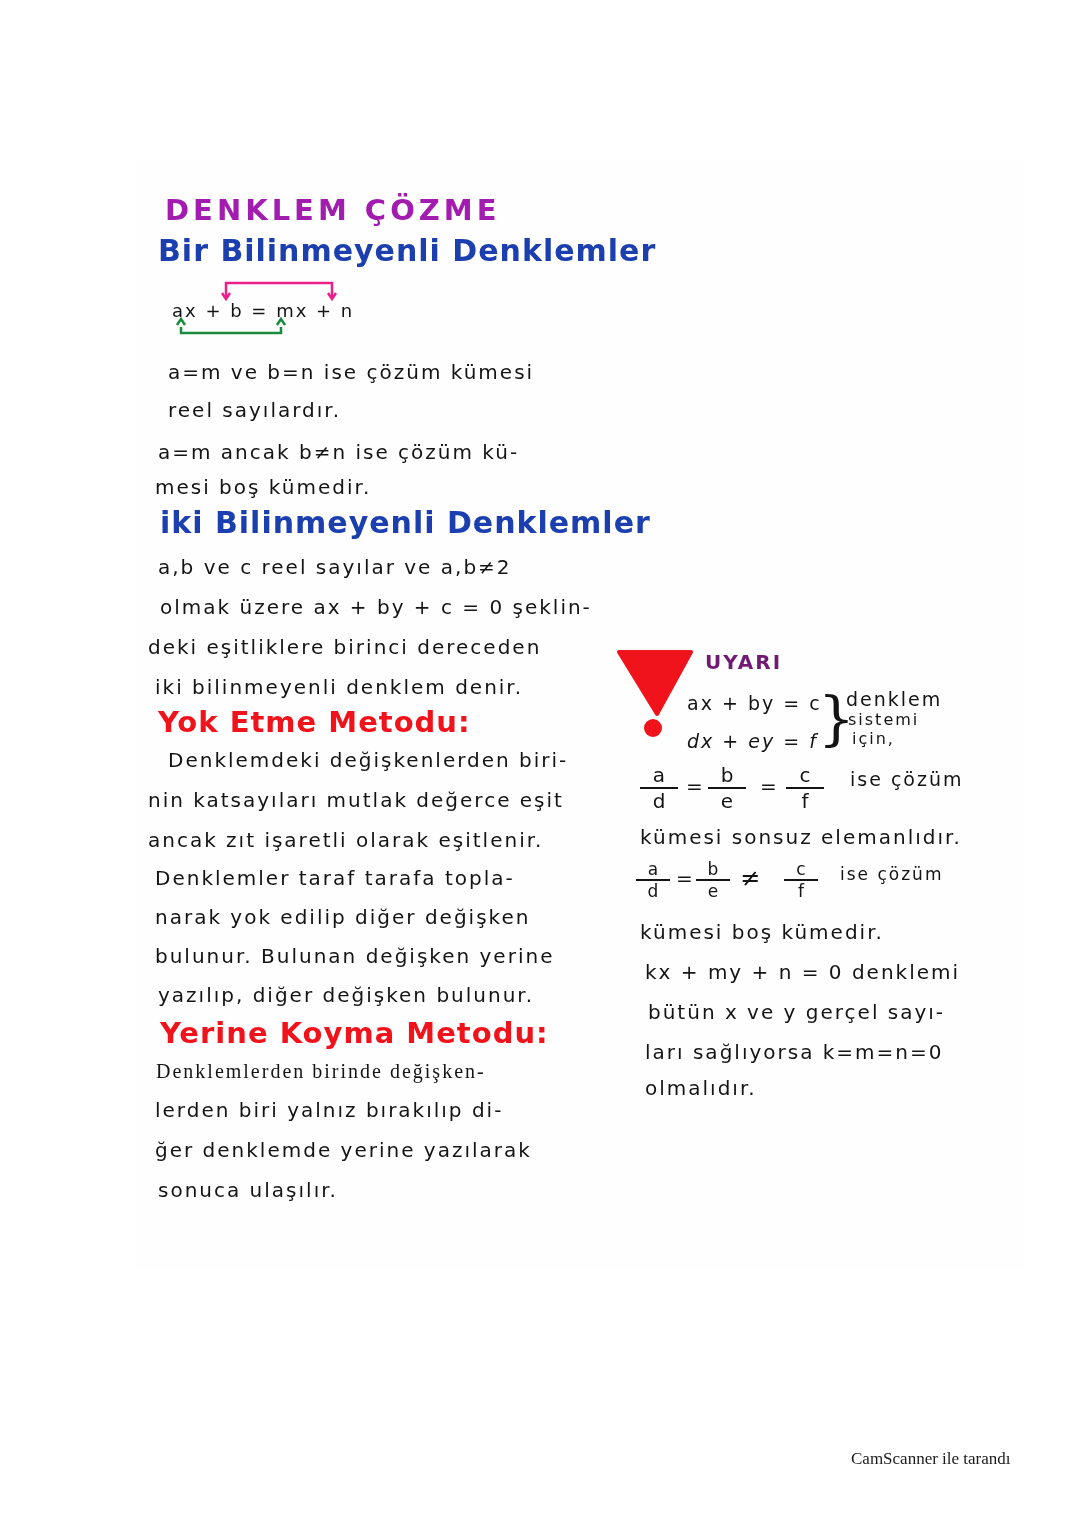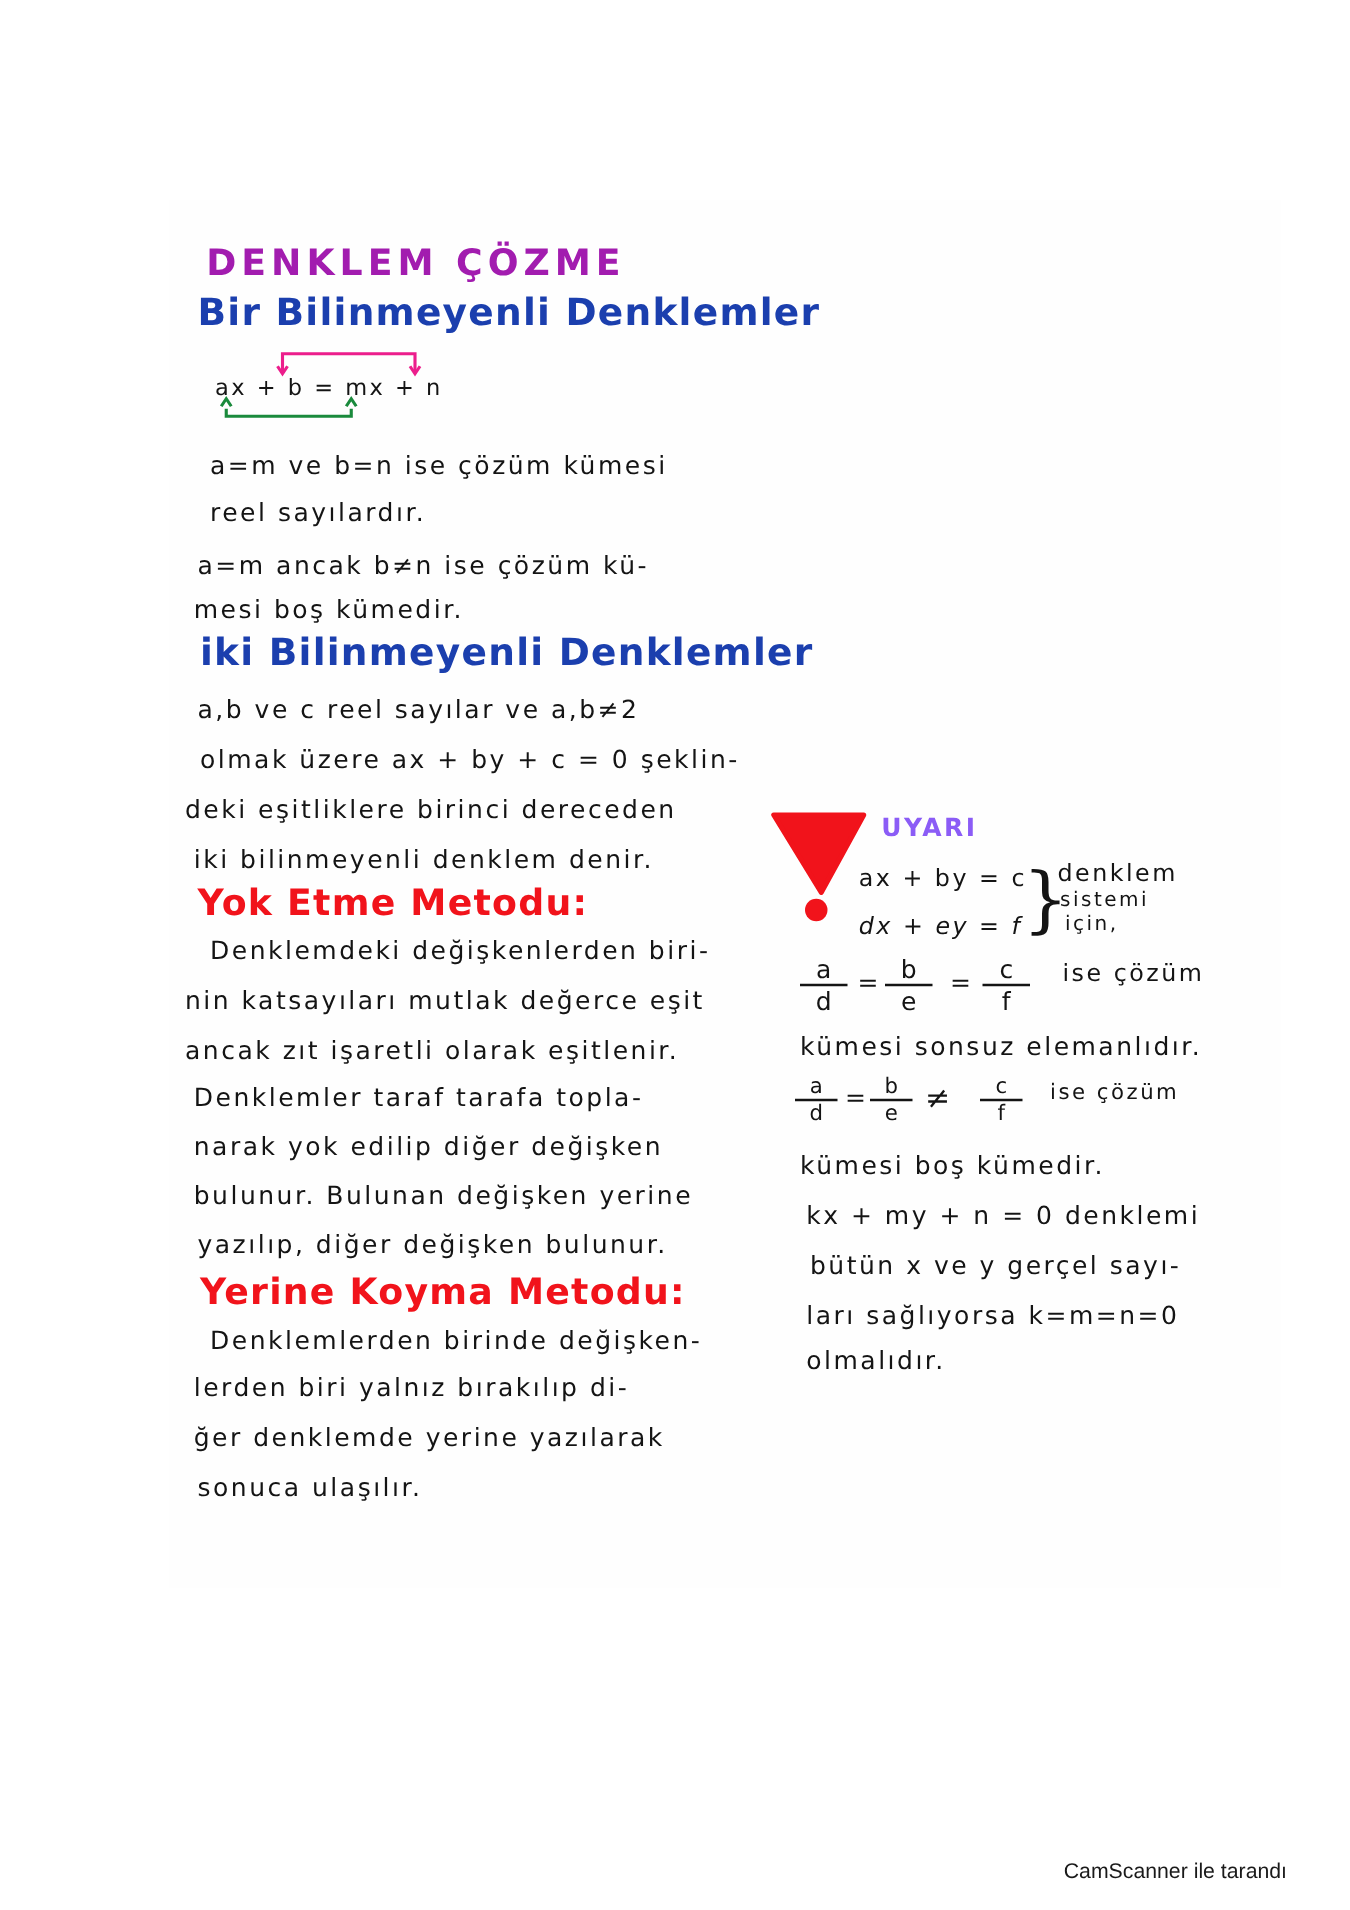--- a/index.html
+++ b/index.html
@@ -25,35 +25,35 @@
       font-size: 29px; font-weight: bold; color: #f1131b; letter-spacing: 1px;
     }
     .body-line { font-size: 20px; color: #141414; letter-spacing: 2px; }
     .eq-line { font-size: 19px; color: #141414; letter-spacing: 2px; }
 
     .arrow-svg { position: absolute; left: 160px; top: 275px; }
 
     .warn-icon { position: absolute; left: 615px; top: 648px; }
     .uyari {
       left: 705px; top: 650px; font-size: 20px; font-weight: bold;
-      color: #8b5cf6; letter-spacing: 2px;
+      color: #701a75; letter-spacing: 2px;
     }
 
     .frac {
       position: absolute; display: inline-flex; flex-direction: column;
       align-items: center; font-size: 20px; line-height: 22px; color: #141414;
     }
     .frac .bar { width: 38px; height: 2px; background: #141414; margin: 1px 0; }
     .op { position: absolute; font-size: 20px; color: #141414; }
 
     .brace { position: absolute; font-size: 52px; color: #141414; line-height: 1; font-family: "DejaVu Serif", serif; }
 
     .footer {
-      position: absolute; left: 851px; top: 1487px; font-size: 17px;
-      color: #1a1a1a; font-family: Liberation Sans, sans-serif;
+      position: absolute; left: 851px; top: 1449px; font-size: 17px;
+      color: #1a1a1a; font-family: Liberation Serif, serif;
     }
   </style>
 </head>
 <body>
 
 <div class="paper"></div>
 
 <div class="hw title-pink">DENKLEM ÇÖZME</div>
 <div class="hw title-blue" style="left:158px; top:233px;">Bir Bilinmeyenli Denklemler</div>
 
@@ -81,21 +81,21 @@
 <div class="hw title-red" style="left:158px; top:705px;">Yok Etme Metodu:</div>
 <div class="hw body-line" style="left:168px; top:748px;">Denklemdeki değişkenlerden biri-</div>
 <div class="hw body-line" style="left:148px; top:788px;">nin katsayıları mutlak değerce eşit</div>
 <div class="hw body-line" style="left:148px; top:828px;">ancak zıt işaretli olarak eşitlenir.</div>
 <div class="hw body-line" style="left:155px; top:866px;">Denklemler taraf tarafa topla-</div>
 <div class="hw body-line" style="left:155px; top:905px;">narak yok edilip diğer değişken</div>
 <div class="hw body-line" style="left:155px; top:944px;">bulunur. Bulunan değişken yerine</div>
 <div class="hw body-line" style="left:158px; top:983px;">yazılıp, diğer değişken bulunur.</div>
 
 <div class="hw title-red" style="left:160px; top:1016px;">Yerine Koyma Metodu:</div>
-<div class="hw body-line" style="left:168px; top:1060px;">Denklemlerden birinde değişken-</div>
+<div class="hw body-line" style="left:156px; top:1060px;font-family:Liberation Serif, serif;">Denklemlerden birinde değişken-</div>
 <div class="hw body-line" style="left:155px; top:1098px;">lerden biri yalnız bırakılıp di-</div>
 <div class="hw body-line" style="left:155px; top:1138px;">ğer denklemde yerine yazılarak</div>
 <div class="hw body-line" style="left:158px; top:1178px;">sonuca ulaşılır.</div>
 
 <svg class="warn-icon" width="80" height="90">
   <path d="M4 4 L76 4 L42 66 Z" fill="#f1131b" stroke="#f1131b" stroke-width="4" stroke-linejoin="round"></path>
   <circle cx="38" cy="80" r="9" fill="#f1131b"></circle>
 </svg>
 <div class="hw uyari">UYARI</div>
 

